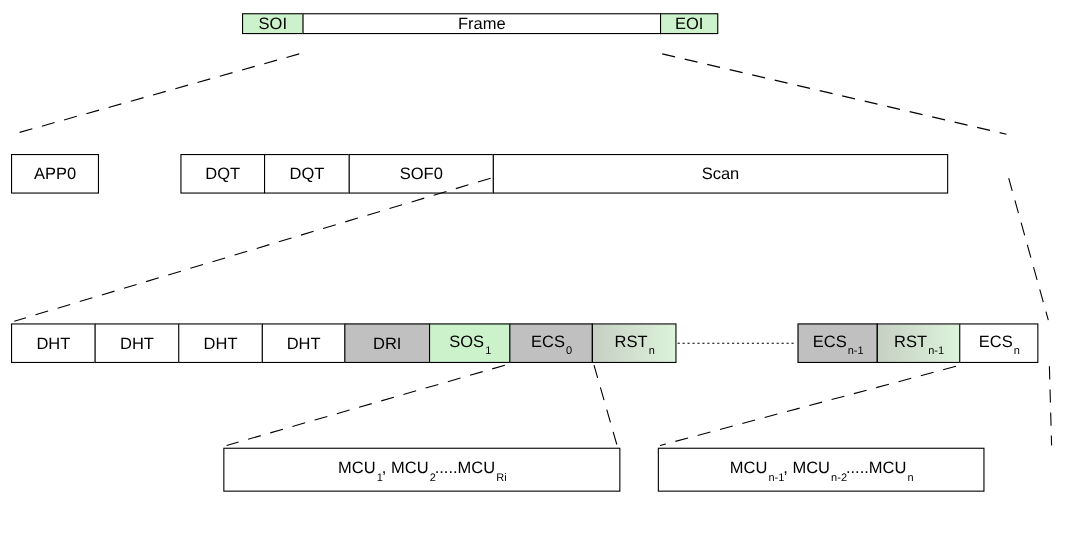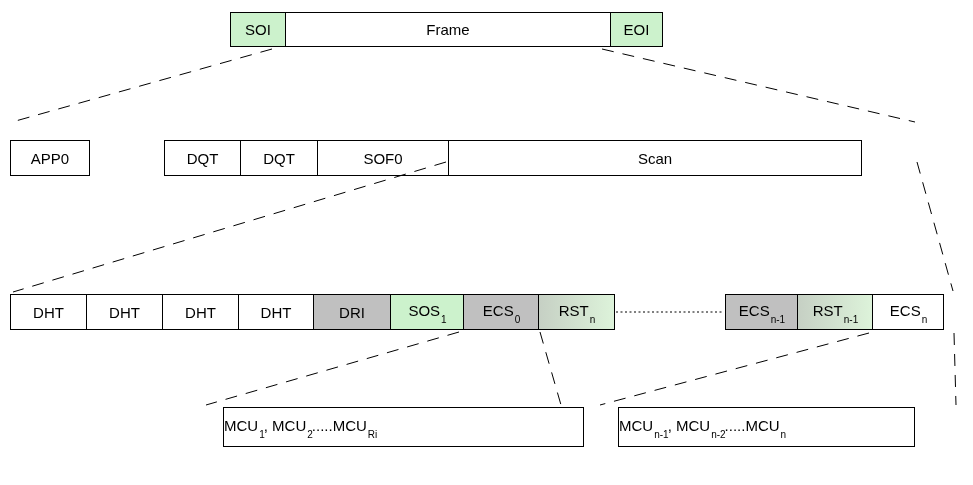--- a/index.html
+++ b/index.html
@@ -26,35 +26,35 @@
   .cell sub, .mcu-box sub {
     font-size: 10px;
     line-height: 1;
     position: relative;
     top: 3px;
     left: 1px;
   }
   .fill-green { background: #ccf2cc; }
   .fill-gray  { background: #c0c0c0; text-align: center; }
   .fill-rst   { background: linear-gradient(90deg, #c6d0c4 0%, #ddf3da 100%); }
-  .row1 { top: 12px;  height: 35px; margin-left: 10px; }
+  .row1 { top: 12px;  height: 19px; }
   .row2 { top: 124px; height: 36px; margin-top: 16px; }
   .row3 { top: 294px; height: 36px; }
   .mcu-box {
     position: absolute;
     top: 407px;
     height: 40px;
     box-sizing: border-box;
     border: 1px solid #000000;
     display: flex;
     align-items: center;
+    justify-content: center;
     font-size: 15px;
     background: #ffffff;
     white-space: pre;
-    margin-left: 20px;
   }
   #connectors {
     position: absolute;
     top: 0; left: 0;
     width: 973px; height: 485px;
     pointer-events: none;
   }
 </style>
 </head>
 <body>

